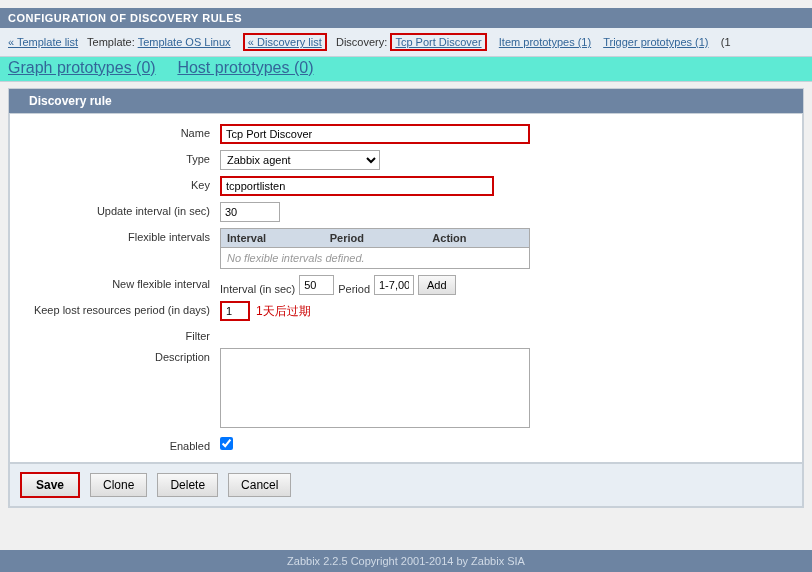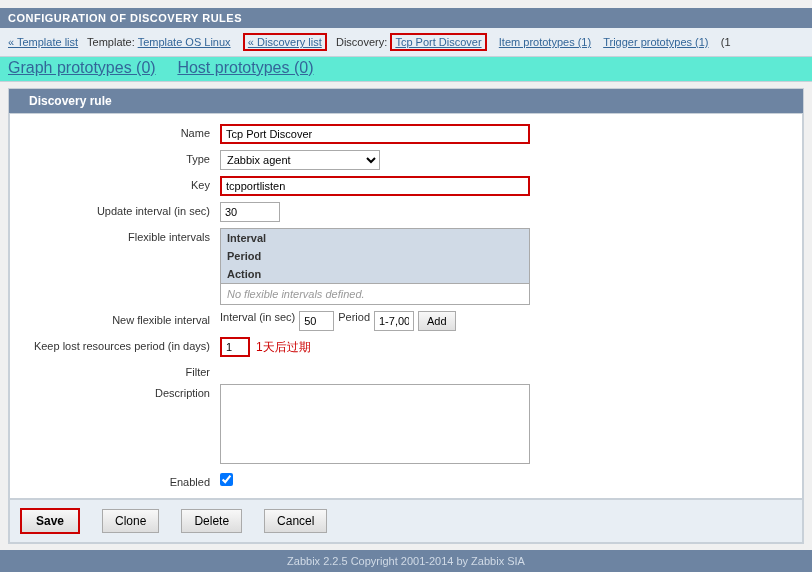--- a/index.html
+++ b/index.html
@@ -102,37 +102,36 @@
     
     .flex-intervals-table {
       border: 1px solid #aaa;
       width: 310px;
       font-size: 11px;
     }
     .flex-intervals-table .header-row {
       display: flex;
       background: #d0dae6;
       border-bottom: 1px solid #aaa;
-      flex-direction: column;
     }
     .flex-intervals-table .header-row div {
       font-weight: bold;
       padding: 3px 6px;
       flex: 1;
     }
     .flex-intervals-table .data-row {
       padding: 4px 6px;
       color: #999;
       font-style: italic;
     }
 
     
     .new-interval-row {
       display: flex;
-      align-items: flex-start;
+      align-items: flex-end;
       gap: 4px;
       font-size: 11px;
     }
     .new-interval-row label { color: #333; }
     .new-interval-row input[type="text"] { width: 40px; }
     .new-interval-row .period-input { width: 120px; }
 
     
     .btn-add {
       background: linear-gradient(to bottom, #f8f8f8, #e0e0e0);
@@ -189,21 +188,21 @@
       border: none;
       border-top: 1px solid #c8d0d8;
       margin: 10px 0 0 0;
     }
 
     
     .button-bar {
       background: #e8eef4;
       padding: 8px 10px;
       display: flex;
-      gap: 22px;
+      gap: 10px;
       align-items: center;
       border-top: 1px solid #c8d0d8;
     }
 
     .btn-primary {
       background: linear-gradient(to bottom, #f8f8f8, #ddd);
       border: 2px solid #c00;
       padding: 4px 14px;
       font-size: 12px;
       font-weight: bold;
@@ -305,21 +304,21 @@
         <div class="form-control">
           <select style="width:160px;">
             <option>Zabbix agent</option>
           </select>
         </div>
       </div>
 
       <div class="form-row">
         <div class="form-label">Key</div>
         <div class="form-control">
-          <input type="text" class="key-input-highlighted" style="width: 310px;" value="tcpportlisten">
+          <input type="text" class="key-input-highlighted" style="width: 274px;" value="tcpportlisten">
         </div>
       </div>
 
       <div class="form-row">
         <div class="form-label">Update interval (in sec)</div>
         <div class="form-control">
           <input type="text" style="width: 60px;" value="30">
         </div>
       </div>
 

